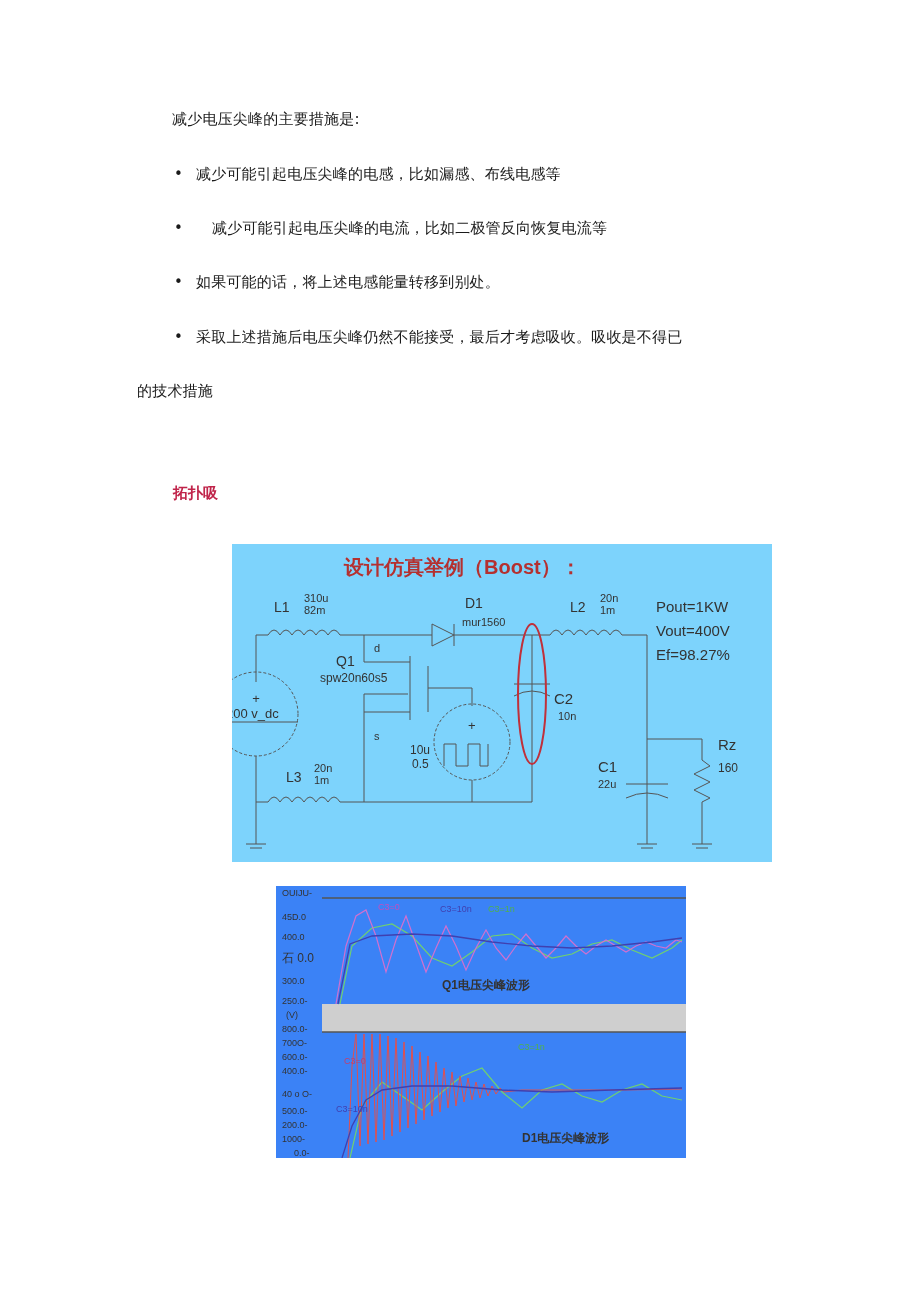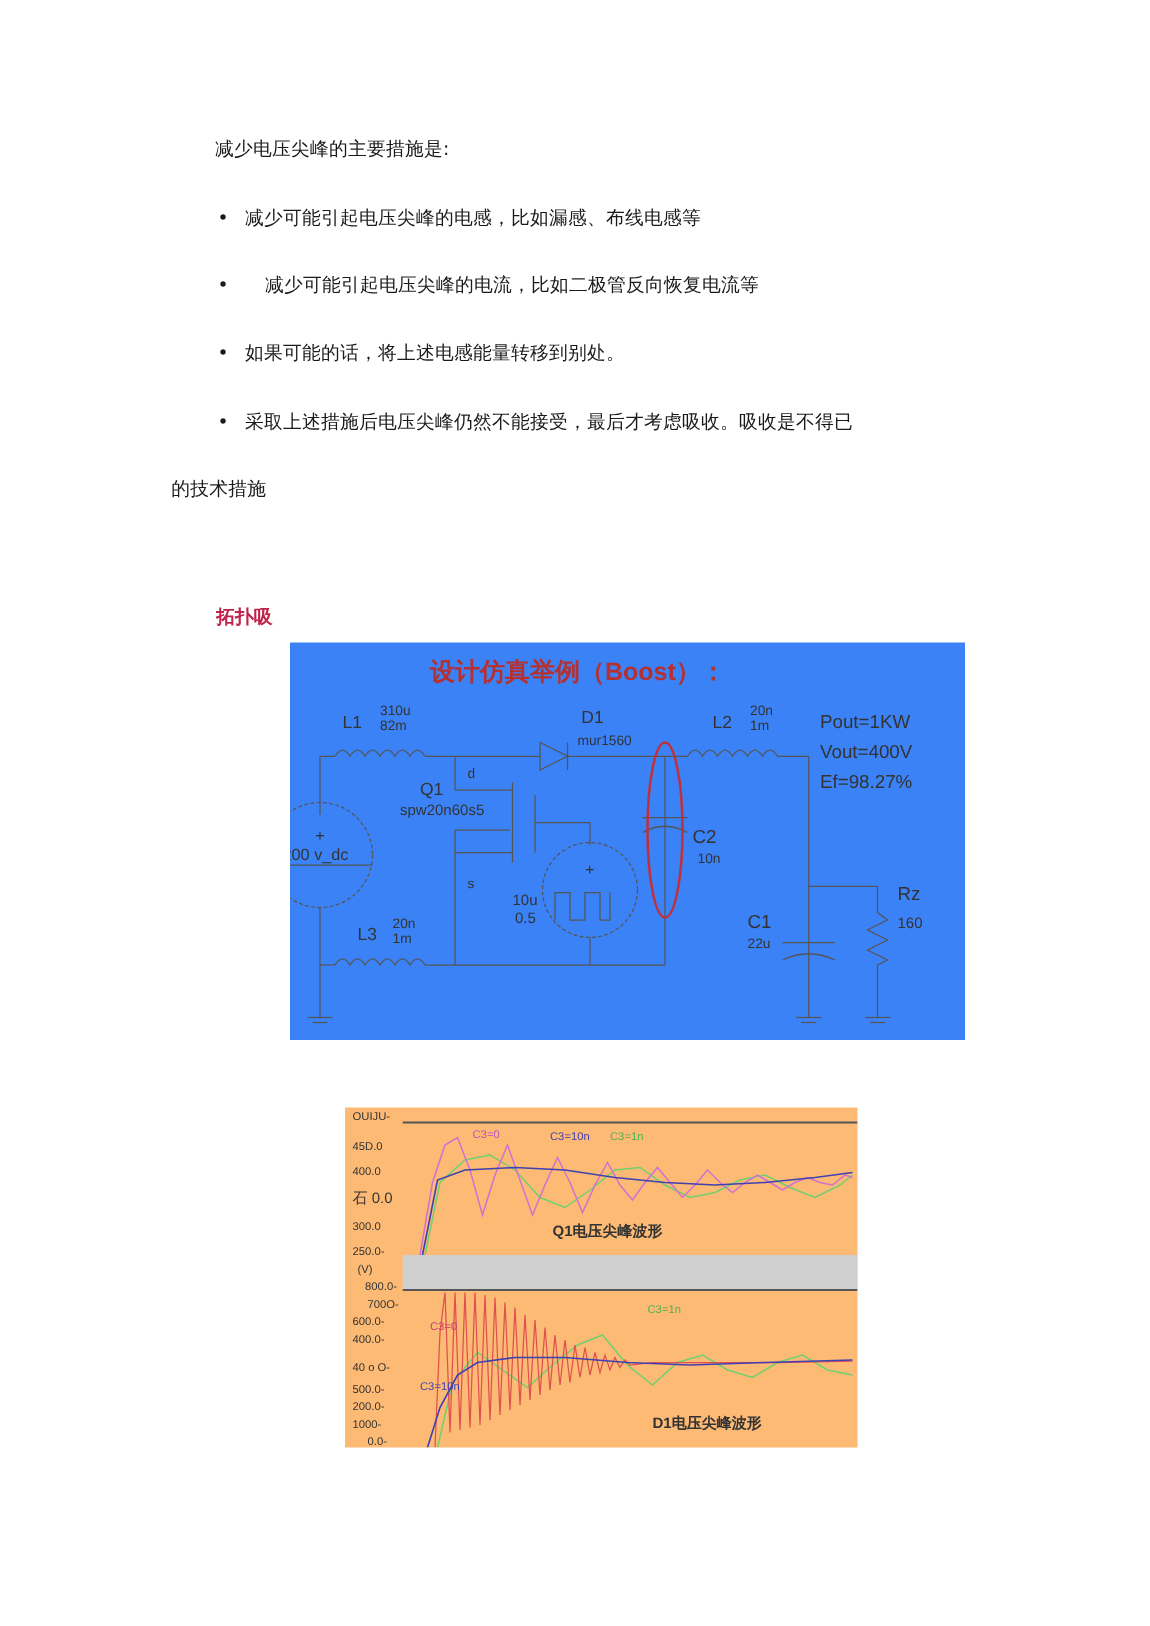--- a/index.html
+++ b/index.html
@@ -1,22 +1,22 @@
 <!DOCTYPE html>
 <html><head>
 <meta charset="utf-8">
 <style>
   html, body { margin:0; padding:0; background:#ffffff; }
   body { width:920px; height:1301px; position:relative; overflow:hidden;
          font-family:"DejaVu Sans", sans-serif; color:#1a1a1a; }
   .p { position:absolute; font-size:15px; line-height:20px; white-space:nowrap; letter-spacing:0.2px; }
   .bullet { position:absolute; font-size:15px; line-height:20px; }
   .heading { position:absolute; font-size:15px; font-weight:bold; color:#c0244a; }
-  .fig1 { position:absolute; left:232px; top:514px; width:540px; height:318px; background:#3b82f6; }
-  .fig2 { position:absolute; left:276px; top:886px; width:410px; height:272px; background:#fdba74; }
+  .fig1 { position:absolute; left:232px; top:544px; width:540px; height:318px; background:#7dd3fc; }
+  .fig2 { position:absolute; left:276px; top:886px; width:410px; height:272px; background:#3b82f6; }
   svg text { font-family:"Liberation Sans", sans-serif; }
   .ytick { position:absolute; font-size:9px; color:#333; font-family:"Liberation Sans", sans-serif; white-space:nowrap; }
 </style>
 </head>
 <body>
 
 <div class="p" style="left:172px;top:109px;">减少电压尖峰的主要措施是:</div>
 
 <div class="bullet" style="left:174px;top:164px;">•</div>
 <div class="p" style="left:196px;top:164px;">减少可能引起电压尖峰的电感，比如漏感、布线电感等</div>
@@ -128,22 +128,22 @@
 </div>
 
 <div class="fig2">
   <div class="ytick" style="left:6px;top:2px;">OUIJU-</div>
   <div class="ytick" style="left:6px;top:26px;">45D.0</div>
   <div class="ytick" style="left:6px;top:46px;">400.0</div>
   <div class="ytick" style="left:6px;top:64px;font-size:12px;">石 0.0</div>
   <div class="ytick" style="left:6px;top:90px;">300.0</div>
   <div class="ytick" style="left:6px;top:110px;">250.0-</div>
   <div class="ytick" style="left:10px;top:124px;">(V)</div>
-  <div class="ytick" style="left:6px;top:138px;margin-left:10px;">800.0-</div>
-  <div class="ytick" style="left:6px;top:152px;margin-left:12px;">700O-</div>
+  <div class="ytick" style="left:6px;top:138px;">800.0-</div>
+  <div class="ytick" style="left:6px;top:152px;">700O-</div>
   <div class="ytick" style="left:6px;top:166px;">600.0-</div>
   <div class="ytick" style="left:6px;top:180px;">400.0-</div>
   <div class="ytick" style="left:6px;top:203px;">40 o   O-</div>
   <div class="ytick" style="left:6px;top:220px;">500.0-</div>
   <div class="ytick" style="left:6px;top:234px;">200.0-</div>
   <div class="ytick" style="left:6px;top:248px;">1000-</div>
   <div class="ytick" style="left:18px;top:262px;">0.0-</div>
 
   <svg style="position:absolute;left:46px;top:0;" width="364" height="272" viewBox="0 0 364 272" xmlns="http://www.w3.org/2000/svg">
     <line x1="0" y1="12" x2="364" y2="12" stroke="#555" stroke-width="1.5"></line>

